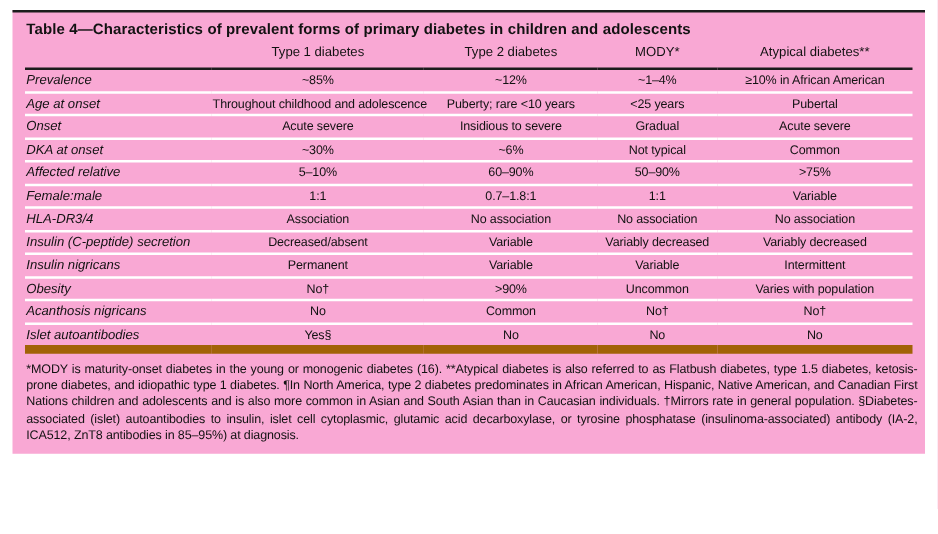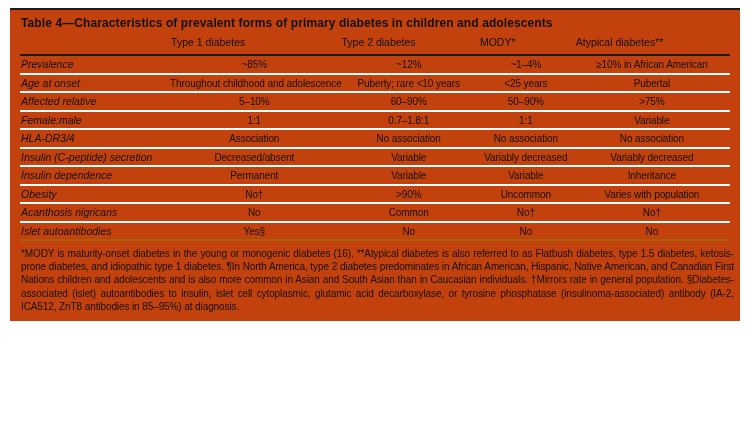--- a/index.html
+++ b/index.html
@@ -7,21 +7,21 @@
     padding: 0;
     background: #ffffff;
     width: 750px;
     height: 427px;
     overflow: hidden;
     font-family: "Liberation Sans", sans-serif;
     color: #121212;
   }
   .table-card {
     margin: 8px 10px 0 10px;
-    background: #c2410c;
+    background: #f9a8d4;
     border-top: 2px solid #1c1c1c;
     box-sizing: border-box;
     padding-bottom: 6px;
   }
   .table-title {
     font-weight: bold;
     font-size: 12px;
     line-height: 14px;
     padding: 6px 11px 4px 11px;
     letter-spacing: 0.1px;
@@ -30,38 +30,38 @@
     border-collapse: collapse;
     table-layout: fixed;
     width: calc(100% - 20px);
     margin: 0 10px;
   }
   thead th {
     font-weight: normal;
     font-size: 10.5px;
     line-height: 13px;
     padding: 2px 2px 5px 2px;
-    text-align: left;
+    text-align: center;
     border-bottom: 2px solid #1c1c1c;
     white-space: pre;
     overflow: visible;
   }
   thead th:first-child { text-align: left; }
   tbody td {
     font-size: 10px;
     line-height: 13px;
     padding: 2px 1px 1.5px 1px;
     text-align: center;
     border-top: 2px solid #ffffff;
     white-space: pre;
     overflow: visible;
     letter-spacing: -0.1px;
   }
   tbody tr:first-child td { border-top: none; }
-  tbody tr:last-child td { border-bottom: 2px solid #a16207; }
+  tbody tr:last-child td { border-bottom: 7px solid #a16207; }
   tbody td.row-label {
     text-align: left;
     font-size: 10.5px;
     letter-spacing: 0;
     font-style: italic;
   }
   .table-footnote {
     font-size: 10px;
     line-height: 13.2px;
     padding: 6px 6px 2px 11px;
@@ -100,20 +100,34 @@
           <td>≥10% in African American</td>
         </tr>
         <tr>
           <td class="row-label">Age at onset</td>
           <td>Throughout childhood and adolescence</td>
           <td>Puberty; rare &lt;10 years</td>
           <td>&lt;25 years</td>
           <td>Pubertal</td>
         </tr>
         <tr>
+          <td class="row-label">Onset</td>
+          <td>Acute severe</td>
+          <td>Insidious to severe</td>
+          <td>Gradual</td>
+          <td>Acute severe</td>
+        </tr>
+        <tr>
+          <td class="row-label">DKA at onset</td>
+          <td>~30%</td>
+          <td>~6%</td>
+          <td>Not typical</td>
+          <td>Common</td>
+        </tr>
+        <tr>
           <td class="row-label">Affected relative</td>
           <td>5–10%</td>
           <td>60–90%</td>
           <td>50–90%</td>
           <td>&gt;75%</td>
         </tr>
         <tr>
           <td class="row-label">Female:male</td>
           <td>1:1</td>
           <td>0.7–1.8:1</td>
@@ -128,25 +142,25 @@
           <td>No association</td>
         </tr>
         <tr>
           <td class="row-label">Insulin (C-peptide) secretion</td>
           <td>Decreased/absent</td>
           <td>Variable</td>
           <td>Variably decreased</td>
           <td>Variably decreased</td>
         </tr>
         <tr>
-          <td class="row-label">Insulin dependence</td>
+          <td class="row-label">Insulin nigricans</td>
           <td>Permanent</td>
           <td>Variable</td>
           <td>Variable</td>
-          <td>Inheritance</td>
+          <td>Intermittent</td>
         </tr>
         <tr>
           <td class="row-label">Obesity</td>
           <td>No†</td>
           <td>&gt;90%</td>
           <td>Uncommon</td>
           <td>Varies with population</td>
         </tr>
         <tr>
           <td class="row-label">Acanthosis nigricans</td>

